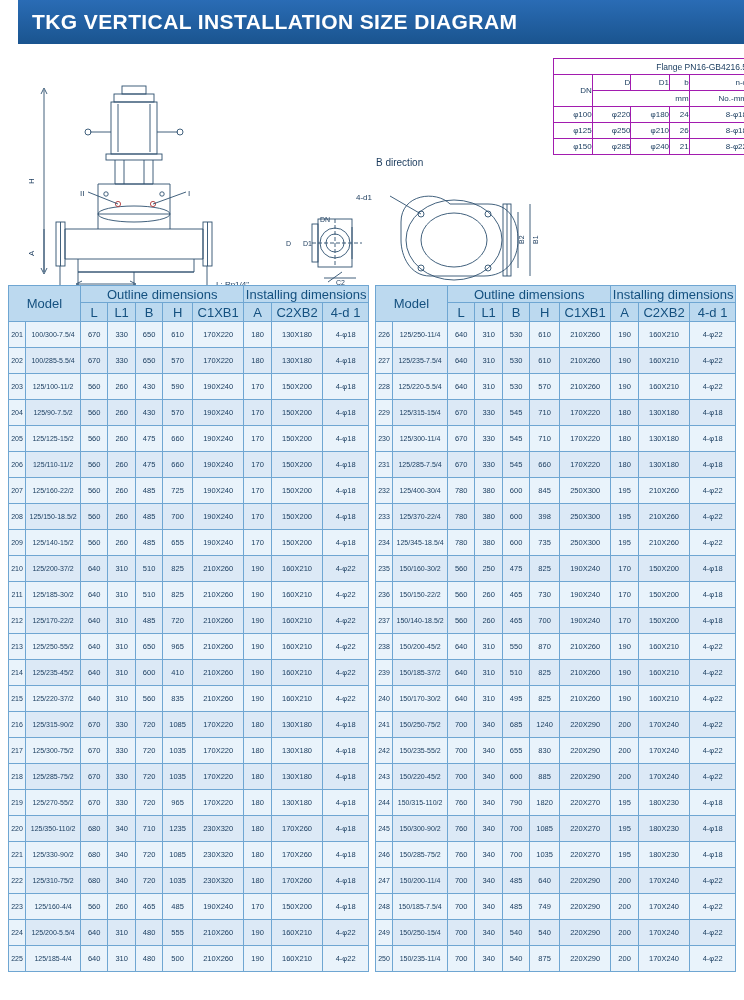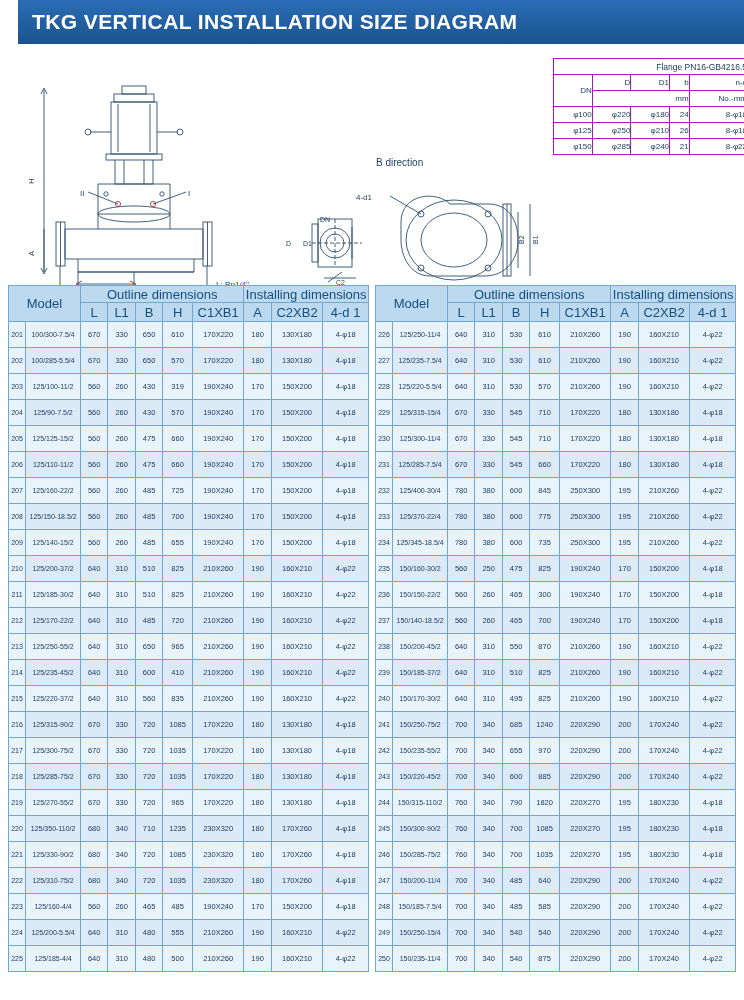--- a/index.html
+++ b/index.html
@@ -339,21 +339,21 @@
               <td class="bold">180</td>
               <td>130X180</td>
               <td>4-φ18</td>
             </tr>
             <tr>
               <td class="idx">203</td>
               <td class="model">125/100-11/2</td>
               <td class="bold">560</td>
               <td class="bold">260</td>
               <td class="bold">430</td>
-              <td>319</td>
+              <td>590</td>
               <td>190X240</td>
               <td class="bold">170</td>
               <td>150X200</td>
               <td>4-φ18</td>
             </tr>
             <tr>
               <td class="idx">204</td>
               <td class="model">125/90-7.5/2</td>
               <td class="bold">560</td>
               <td class="bold">260</td>
@@ -735,21 +735,21 @@
               <td class="bold">195</td>
               <td>210X260</td>
               <td>4-φ22</td>
             </tr>
             <tr>
               <td class="idx">233</td>
               <td class="model">125/370-22/4</td>
               <td class="bold">780</td>
               <td class="bold">380</td>
               <td class="bold">600</td>
-              <td>775</td>
+              <td>398</td>
               <td>250X300</td>
               <td class="bold">195</td>
               <td>210X260</td>
               <td>4-φ22</td>
             </tr>
             <tr>
               <td class="idx">234</td>
               <td class="model">125/345-18.5/4</td>
               <td class="bold">780</td>
               <td class="bold">380</td>
@@ -771,21 +771,21 @@
               <td class="bold">170</td>
               <td>150X200</td>
               <td>4-φ18</td>
             </tr>
             <tr>
               <td class="idx">236</td>
               <td class="model">150/150-22/2</td>
               <td class="bold">560</td>
               <td class="bold">260</td>
               <td class="bold">465</td>
-              <td>300</td>
+              <td>730</td>
               <td>190X240</td>
               <td class="bold">170</td>
               <td>150X200</td>
               <td>4-φ18</td>
             </tr>
             <tr>
               <td class="idx">237</td>
               <td class="model">150/140-18.5/2</td>
               <td class="bold">560</td>
               <td class="bold">260</td>
@@ -843,21 +843,21 @@
               <td class="bold">200</td>
               <td>170X240</td>
               <td>4-φ22</td>
             </tr>
             <tr>
               <td class="idx">242</td>
               <td class="model">150/235-55/2</td>
               <td class="bold">700</td>
               <td class="bold">340</td>
               <td class="bold">655</td>
-              <td>970</td>
+              <td>830</td>
               <td>220X290</td>
               <td class="bold">200</td>
               <td>170X240</td>
               <td>4-φ22</td>
             </tr>
             <tr>
               <td class="idx">243</td>
               <td class="model">150/220-45/2</td>
               <td class="bold">700</td>
               <td class="bold">340</td>
@@ -915,21 +915,21 @@
               <td class="bold">200</td>
               <td>170X240</td>
               <td>4-φ22</td>
             </tr>
             <tr>
               <td class="idx">248</td>
               <td class="model">150/185-7.5/4</td>
               <td class="bold">700</td>
               <td class="bold">340</td>
               <td class="bold">485</td>
-              <td>585</td>
+              <td>749</td>
               <td>220X290</td>
               <td class="bold">200</td>
               <td>170X240</td>
               <td>4-φ22</td>
             </tr>
             <tr>
               <td class="idx">249</td>
               <td class="model">150/250-15/4</td>
               <td class="bold">700</td>
               <td class="bold">340</td>

